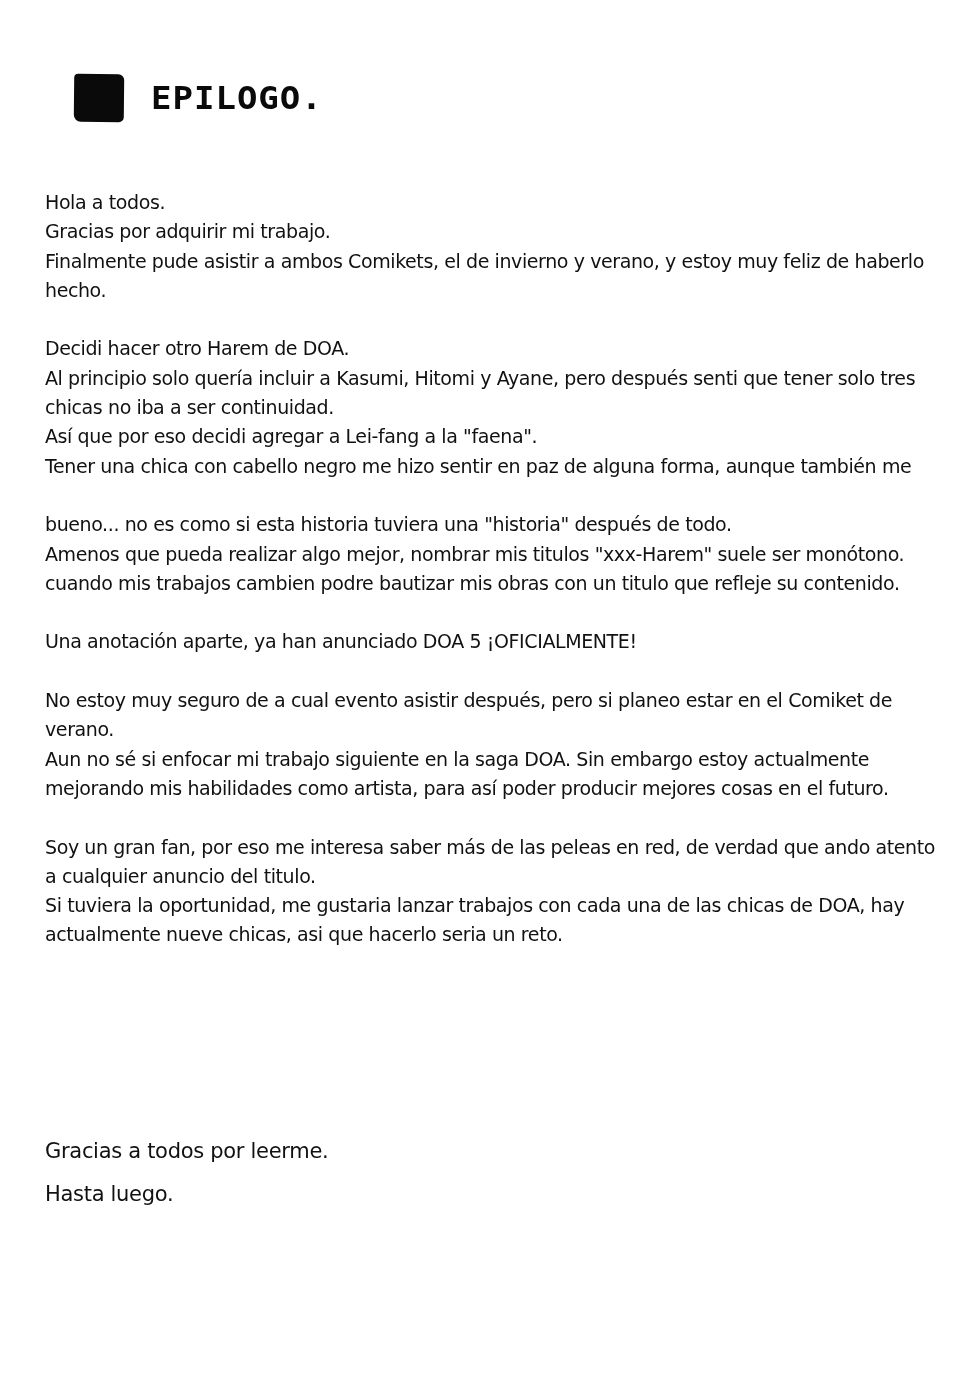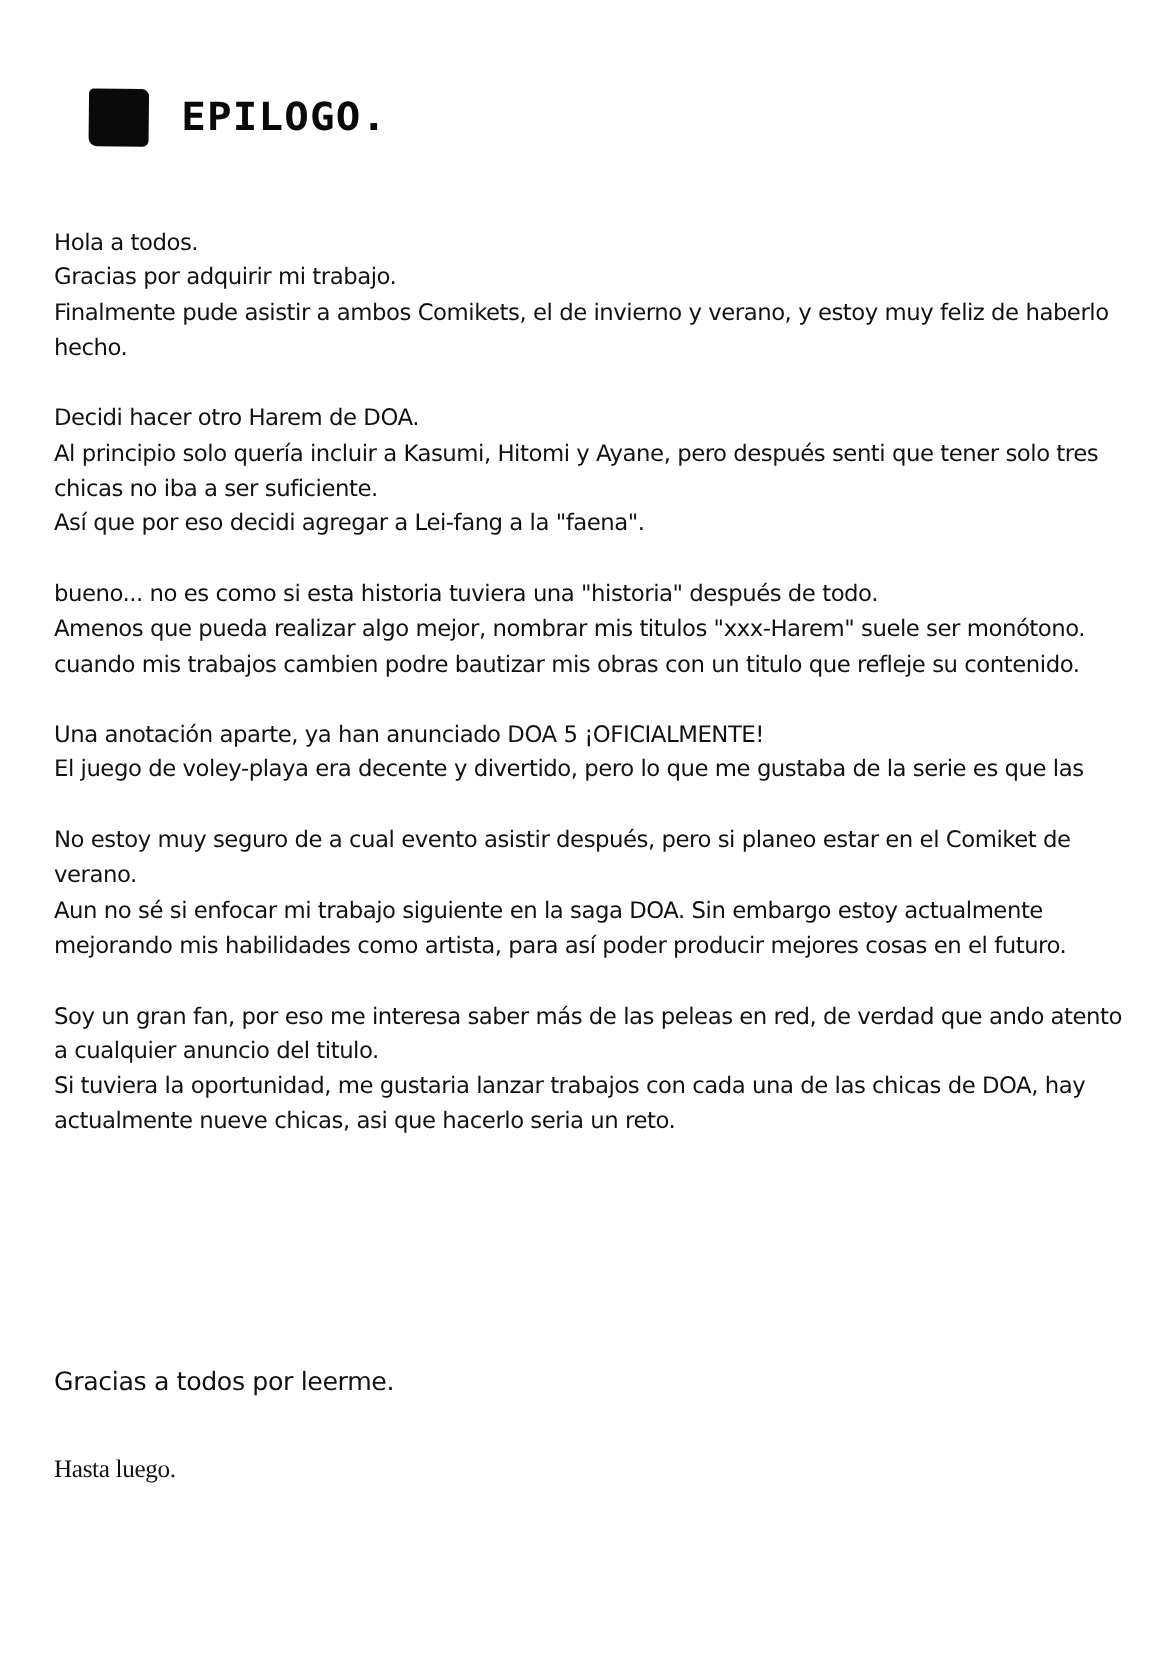--- a/index.html
+++ b/index.html
@@ -59,51 +59,51 @@
     }
     .closing {
       position: absolute;
       left: 45px;
       font-size: 21px;
       letter-spacing: -0.3px;
       line-height: 1;
       white-space: nowrap;
     }
     .closing.thanks { top: 1141px; }
-    .closing.bye { top: 1214px; font-family: Liberation Serif, serif; }
+    .closing.bye { top: 1184px; }
   </style>
 </head>
 <body>
 
 <div class="header">
   <div class="black-square"></div>
   <div class="title">EPILOGO.</div>
 </div>
 
 <div class="body-text">
   <p class="para">
     <span class="line">Hola a todos.</span>
     <span class="line">Gracias por adquirir mi trabajo.</span>
     <span class="line">Finalmente pude asistir a ambos Comikets, el de invierno y verano, y estoy muy feliz de haberlo</span>
     <span class="line">hecho.</span>
   </p>
   <p class="para">
     <span class="line">Decidi hacer otro Harem de DOA.</span>
     <span class="line">Al principio solo quería incluir a Kasumi, Hitomi y Ayane, pero después senti que tener solo tres</span>
-    <span class="line">chicas no iba a ser suficiente.</span>
+    <span class="line">chicas no iba a ser continuidad.</span>
     <span class="line">Así que por eso decidi agregar a Lei-fang a la "faena".</span>
+    <span class="line">Tener una chica con cabello negro me hizo sentir en paz de alguna forma, aunque también me</span>
   </p>
   <p class="para">
     <span class="line">bueno... no es como si esta historia tuviera una "historia" después de todo.</span>
     <span class="line">Amenos que pueda realizar algo mejor, nombrar mis titulos "xxx-Harem" suele ser monótono.</span>
     <span class="line">cuando mis trabajos cambien podre bautizar mis obras con un titulo que refleje su contenido.</span>
   </p>
   <p class="para">
     <span class="line">Una anotación aparte, ya han anunciado DOA 5 ¡OFICIALMENTE!</span>
-    <span class="line">El juego de voley-playa era decente y divertido, pero lo que me gustaba de la serie es que las</span>
   </p>
   <p class="para">
     <span class="line">No estoy muy seguro de a cual evento asistir después, pero si planeo estar en el Comiket de</span>
     <span class="line">verano.</span>
     <span class="line">Aun no sé si enfocar mi trabajo siguiente en la saga DOA. Sin embargo estoy actualmente</span>
     <span class="line">mejorando mis habilidades como artista, para así poder producir mejores cosas en el futuro.</span>
   </p>
   <p class="para">
     <span class="line">Soy un gran fan, por eso me interesa saber más de las peleas en red, de verdad que ando atento</span>
     <span class="line">a cualquier anuncio del titulo.</span>

